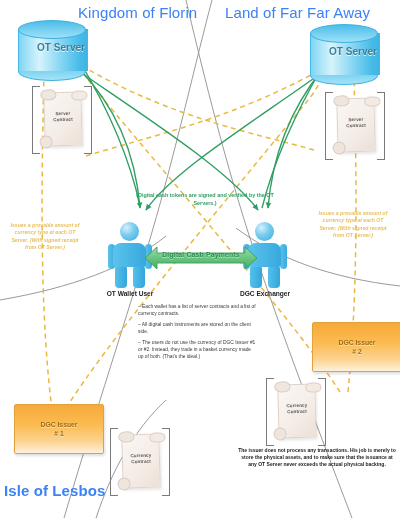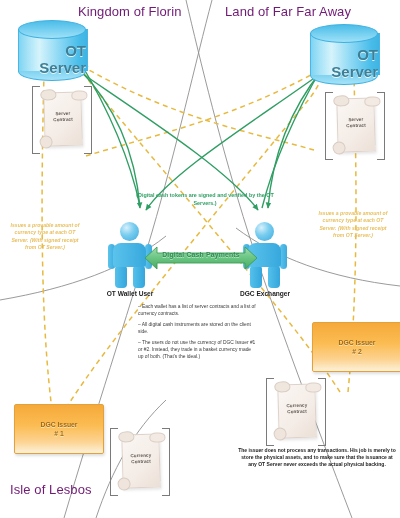--- a/index.html
+++ b/index.html
@@ -8,21 +8,21 @@
     background:#ffffff;
     font-family:"Liberation Sans", sans-serif;
     overflow:hidden;
     position:relative;
   }
   #stage{position:absolute;left:0;top:0;width:400px;height:518px;}
   .abs{position:absolute;}
 
   
   .region-title{
-    font-size:13px;color:#701a75;font-weight:400;white-space:nowrap;
+    font-size:15px;color:#3b82f6;font-weight:400;white-space:nowrap;
     letter-spacing:.1px;
   }
 
   
   .cyl{width:68px;height:58px;}
   .cyl .body{
     position:absolute;left:0;top:9px;width:68px;height:42px;
     background:linear-gradient(to right,#7fd4f2 0%,#a9e4f7 14%,#d6f3fc 30%,#8fd9f4 58%,#49bde9 88%,#3fb4e3 100%);
     border-left:1px solid #46b8e5;border-right:1px solid #46b8e5;
   }
@@ -30,22 +30,22 @@
     position:absolute;left:0;top:0;width:66px;height:17px;border-radius:50%;
     background:linear-gradient(to bottom,#4bbde8,#9fe1f8);
     border:1px solid #3fb1e0;
   }
   .cyl .bot{
     position:absolute;left:0;top:42px;width:66px;height:17px;border-radius:50%;
     background:linear-gradient(to bottom,#5cc4ea,#a6e3f8);
     border:1px solid #3fb1e0;
   }
   .cyl .lbl{
-    position:absolute;left:0;top:22px;width:68px;text-align:right;
-    font-size:15px;color:#3d7f96;font-weight:600;z-index:4;
+    position:absolute;left:9px;top:22px;width:68px;text-align:center;
+    font-size:10px;color:#3d7f96;font-weight:600;z-index:4;
     text-shadow:0 1px 0 rgba(255,255,255,.8);
   }
 
   
   .docwrap{width:60px;height:66px;}
   .brk{position:absolute;top:0;width:7px;height:66px;border:1.4px solid #7a7a7a;}
   .brk.l{left:0;border-right:none;}
   .brk.r{right:0;border-left:none;}
   .scroll{
     position:absolute;left:12px;top:6px;width:36px;height:52px;
@@ -169,21 +169,21 @@
       <path d="M320,74 C250,124 172,172 146,210"></path>
     </g>
     <g fill="none" stroke="#2f9e63" stroke-width="1.4" marker-end="url(#grn)">
       <path d="M140,206 C130,160 110,112 80,62"></path>
       <path d="M262,208 C274,160 296,112 324,64"></path>
     </g>
   </svg>
 
   <div class="abs region-title" style="left:78px;top:4px;">Kingdom of Florin</div>
   <div class="abs region-title" style="left:225px;top:4px;">Land of Far Far Away</div>
-  <div class="abs region-title" style="left:10px;top:482px;">Isle of Lesbos</div>
+  <div class="abs region-title" style="left:4px;top:482px;font-weight:bold;">Isle of Lesbos</div>
 
   <div class="abs cyl" style="left:18px;top:20px;">
     <div class="bot"></div>
     <div class="body"></div>
     <div class="top"></div>
     <div class="lbl">OT Server</div>
   </div>
 
   <div class="abs docwrap" style="left:32px;top:86px;">
     <div class="brk l"></div>

